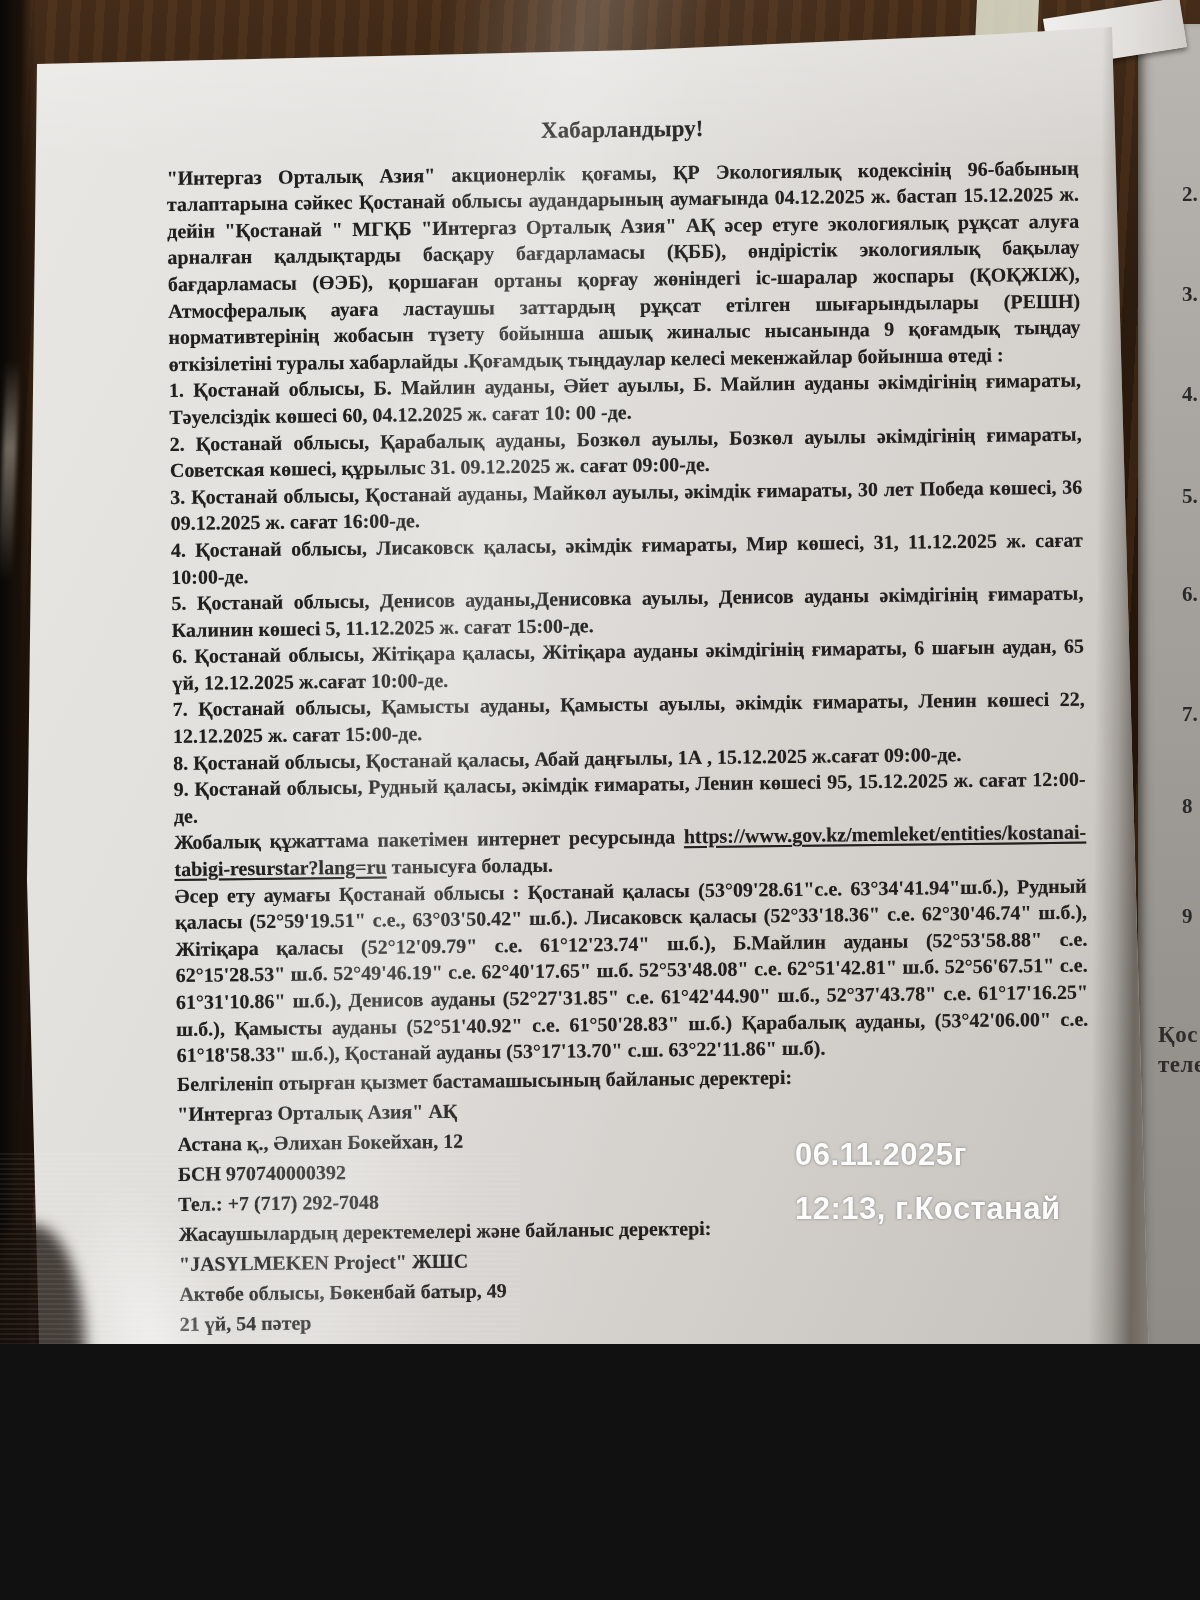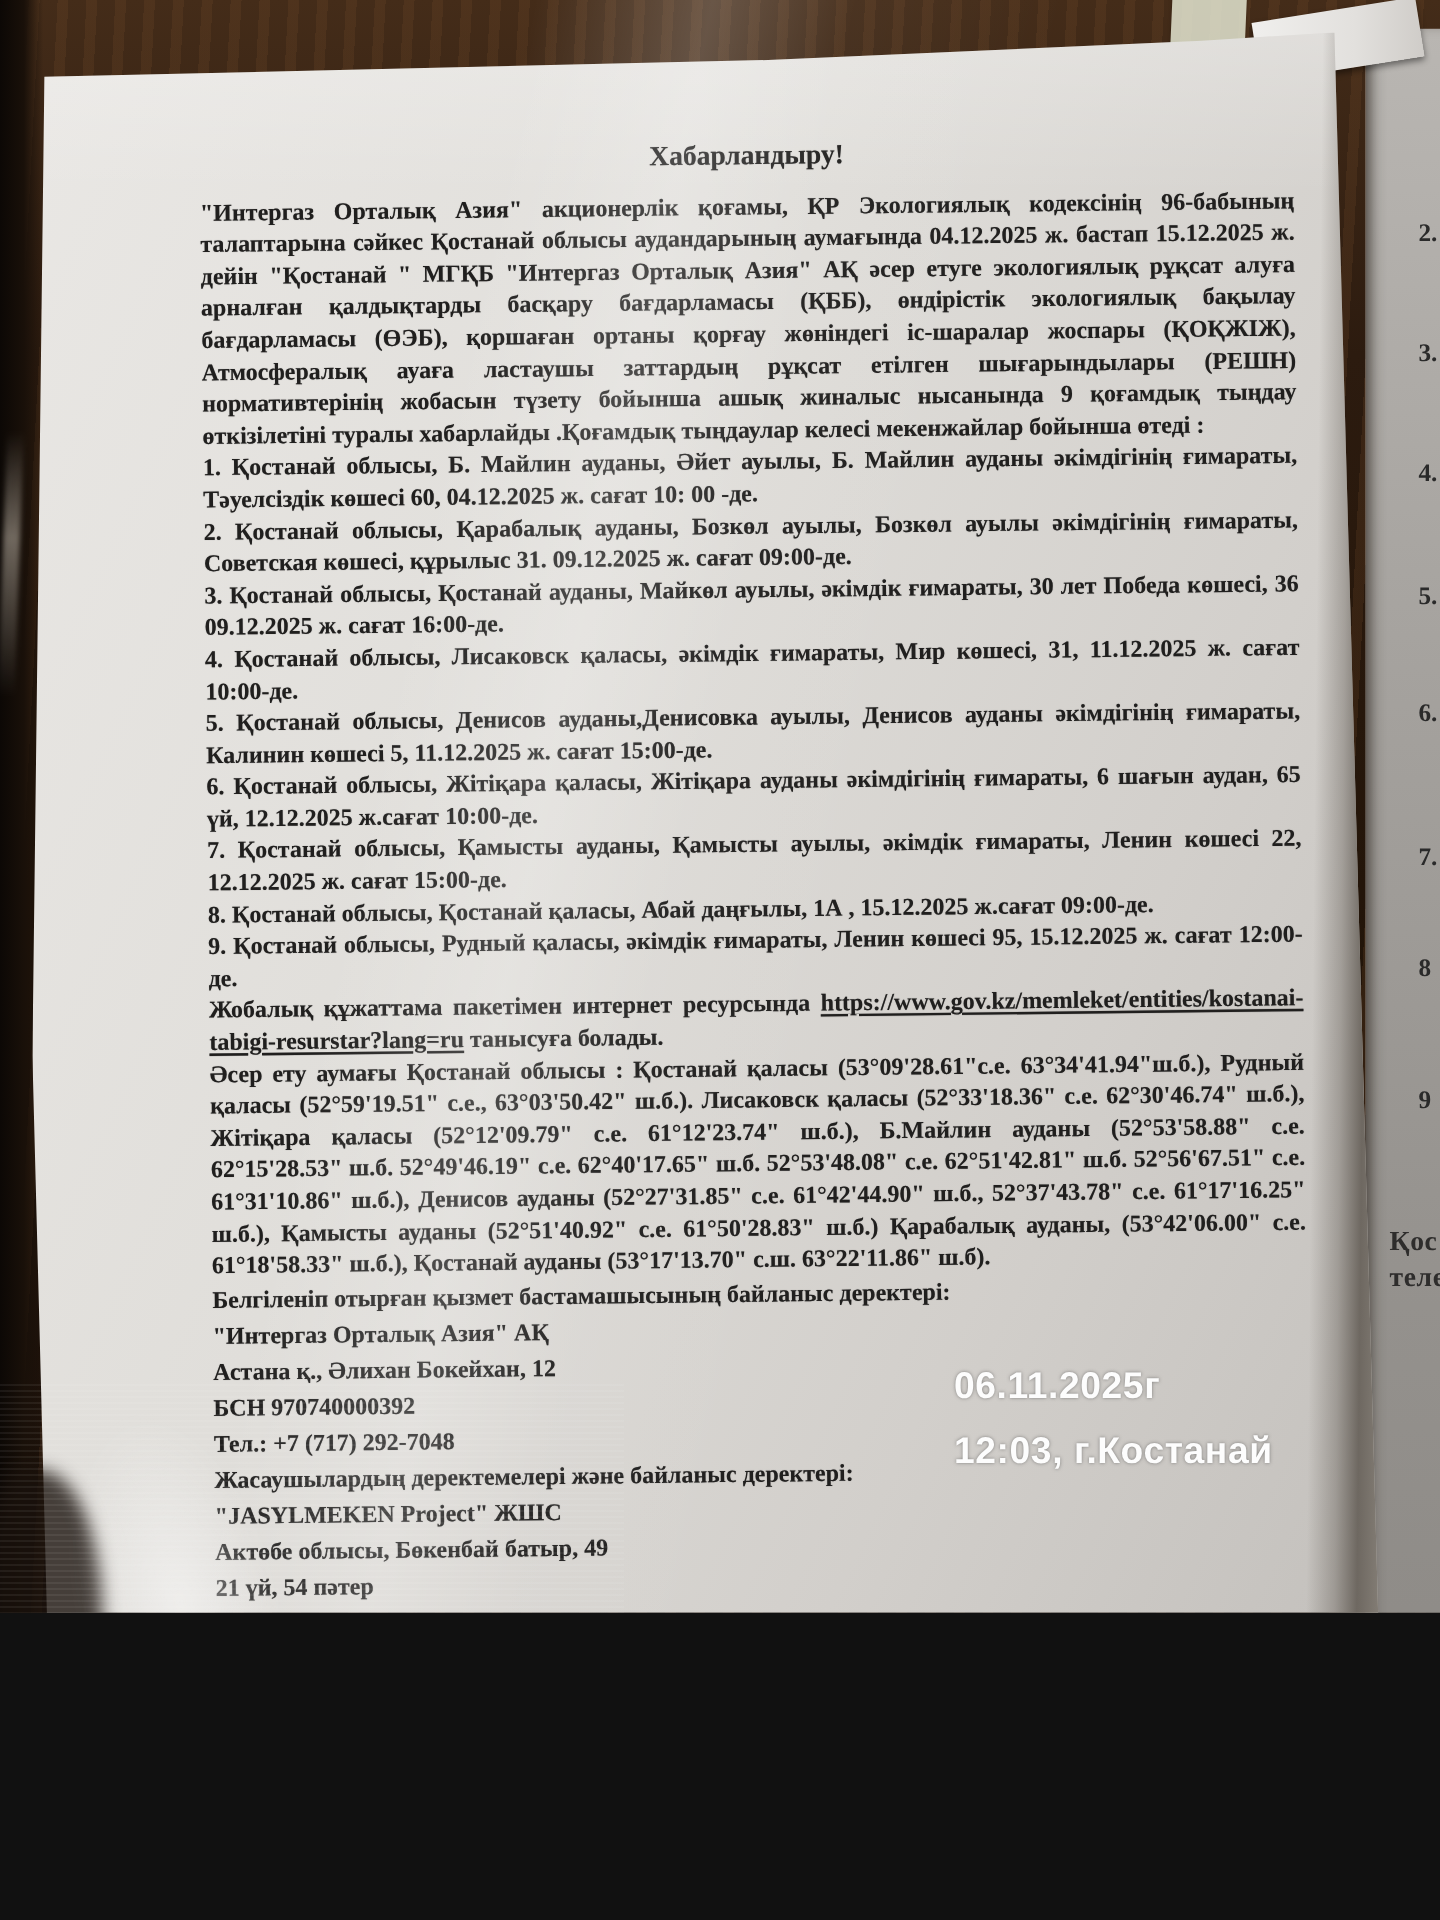--- a/index.html
+++ b/index.html
@@ -186,16 +186,16 @@
       <div class="zoom-item-link wrapany">https://zoom.us/j/3875309521?pwd=ZWZra1Q5MTV6V0ltSU9wZVZZTDZCZz09</div>
     </div>
   </div>
 
   <div class="glare-band"></div>
   <div class="glare-blob"></div>
   <div class="sleeve-texture"></div>
 
   <div class="stamp">
     <div>06.11.2025г</div>
-    <div>12:03, г.Костанай</div>
+    <div>12:13, г.Костанай</div>
   </div>
 
 </div>
 
 </body></html>

